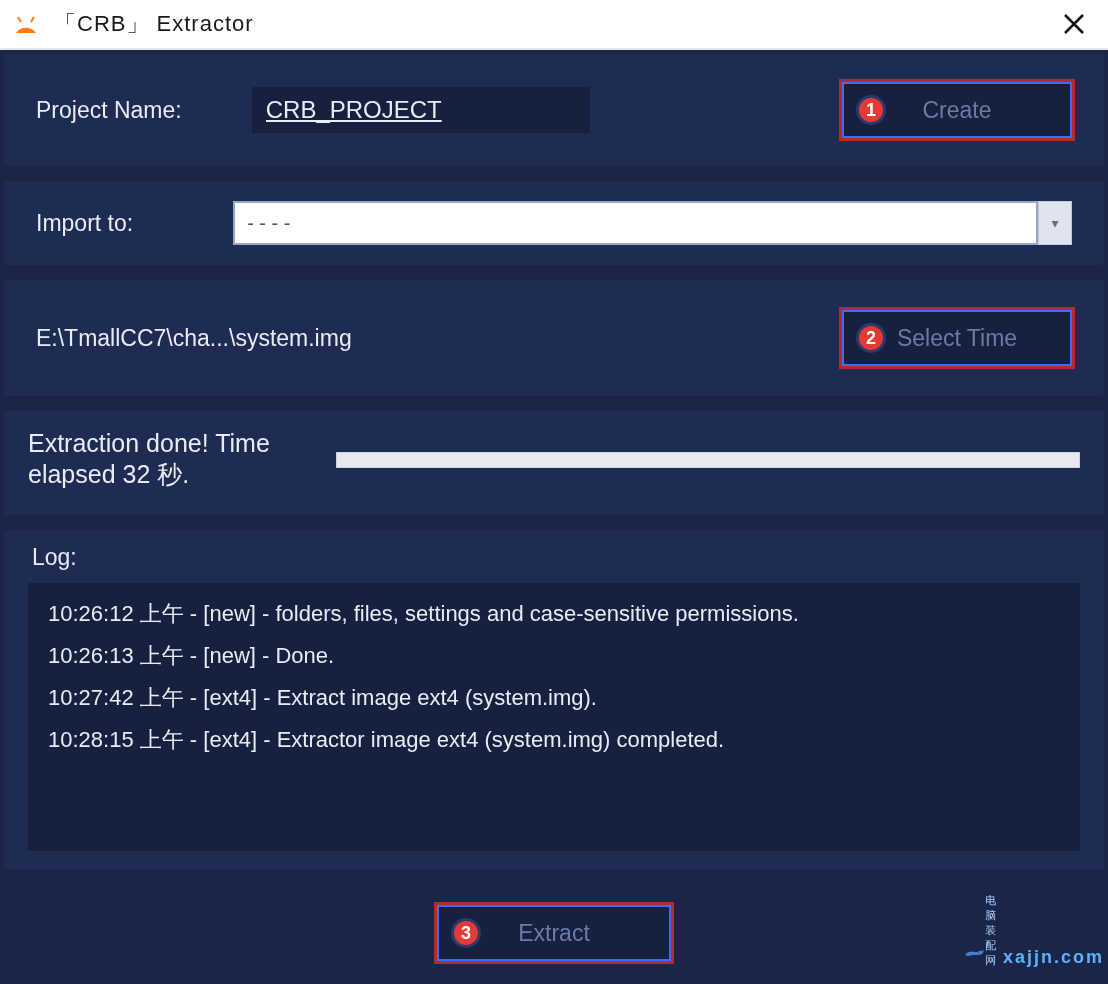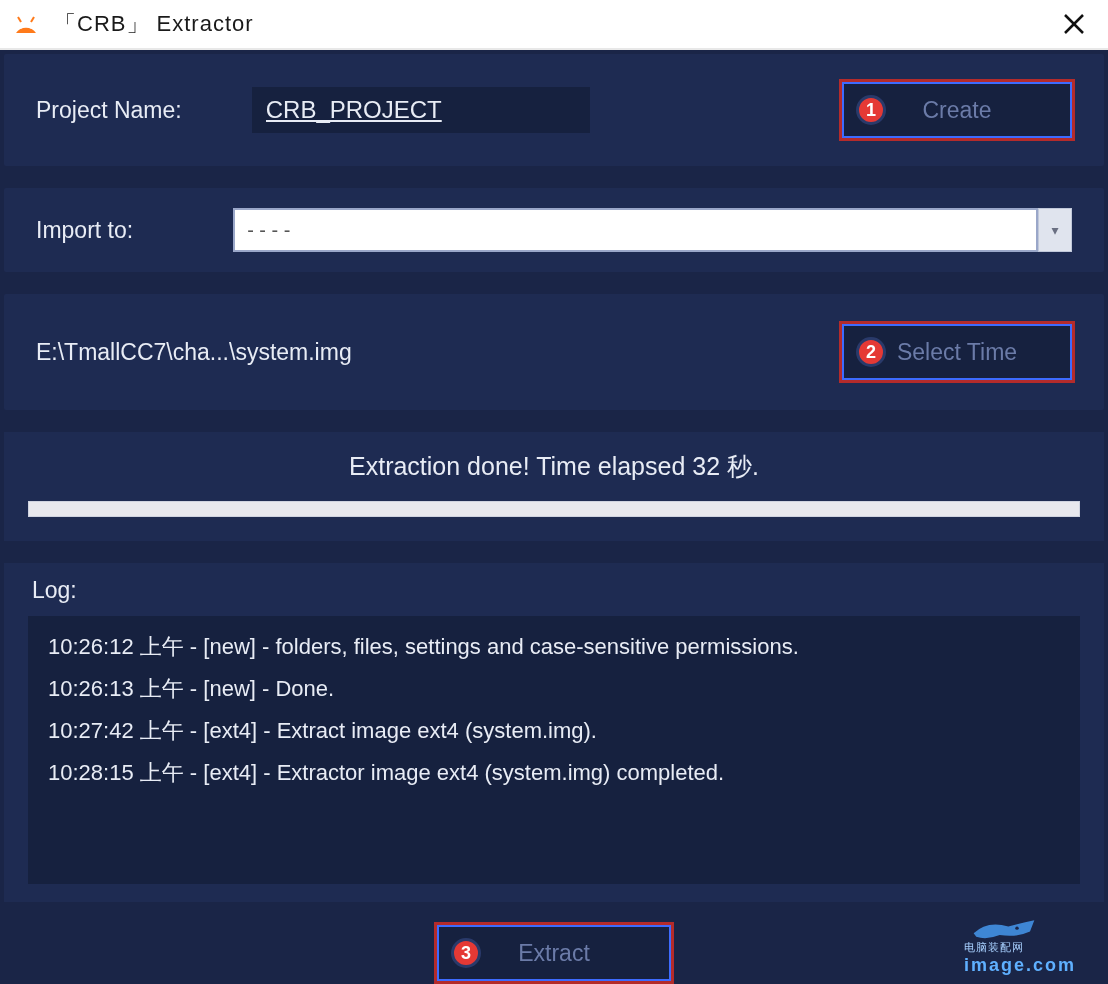--- a/index.html
+++ b/index.html
@@ -3,42 +3,42 @@
 <meta charset="utf-8">
 <style>
   * { box-sizing: border-box; margin: 0; padding: 0; }
   html, body { width: 1108px; height: 984px; font-family: "Segoe UI", Arial, sans-serif; background: #6b1c3a; overflow: hidden; }
   .window { width: 1108px; height: 984px; display: flex; flex-direction: column; background: #15803d; }
   .titlebar { height: 50px; background: #ffffff; display: flex; align-items: center; padding: 0 12px; border-bottom: 2px solid #e8e8e8; }
   .titlebar .app-icon { width: 28px; height: 28px; margin-right: 14px; display:flex; align-items:center; justify-content:center;}
   .titlebar .title-text { font-size: 22px; color: #1a1a1a; letter-spacing: 1px; }
   .titlebar .spacer { flex: 1; }
   .titlebar .close { width: 44px; height: 44px; display:flex; align-items:center; justify-content:center; font-size: 28px; color:#111; cursor:pointer;}
-  .client { flex:1; background: #1a2547; padding: 4px 4px 0 4px; display:flex; flex-direction:column; gap:22px; position:relative;}
+  .client { flex:1; background: #1a2547; padding: 4px 4px 0 4px; display:flex; flex-direction:column; gap:15px; position:relative;}
   .panel { background: #1e2b52; border-radius: 2px; padding: 20px 32px; }
   .row { display:flex; align-items:center; gap: 20px; }
   .label { color: #e8ecf5; font-size: 23px; white-space:nowrap;}
   .text-input { flex:1; background: #16213f; border: none; color: #e8ecf5; font-size: 24px; padding: 10px 14px; height: 46px; }
   .btn { background: #16213f; color: #6b7ba8; border: 2px solid #3a4a7a; font-size: 23px; font-weight: 500; padding: 0 20px; height: 56px; display:flex; align-items:center; justify-content:center; cursor:pointer; position:relative; min-width: 230px;}
   .btn .badge { position:absolute; left: 12px; width: 30px; height:30px; border-radius:50%; background:#e53935; border:3px solid #2a3a6a; color:#fff; font-size:18px; font-weight:bold; display:flex; align-items:center; justify-content:center;}
   .btn-annot { outline: 3px solid #b42b2b; outline-offset: 0; border: 2px solid #3d6bff; }
   .select-wrap { flex:1; display:flex; align-items:stretch; height: 44px;}
   .select { flex:1; background: #fff; border: 2px solid #9aa7c9; color: #555; padding: 0 12px; display:flex; align-items:center; font-size: 20px;}
   .select-btn { width: 34px; background: #e0e4ee; border: 1px solid #c0c8da; display:flex; align-items:center; justify-content:center; color:#6a6f82; font-size:14px;}
   .filepath { color: #e8ecf5; font-size: 23px; flex:1;}
-  .status-panel { background: #1e2b52; padding: 18px 24px 24px 24px; display:flex; flex-direction:column; align-items:center; gap:18px;text-align:center;}
+  .status-panel { background: #1e2b52; padding: 18px 24px 24px 24px; display:flex; flex-direction:row; align-items:center; gap:18px;}
   .status-text { color: #e8ecf5; font-size: 25px;}
   .progress { width: 100%; height: 16px; background: #e8e8ee; border:1px solid #cfd3e0;}
   .log-panel { background: #1e2b52; padding: 14px 24px 18px 24px; display:flex; flex-direction:column; gap:12px; flex: 0 0 auto;}
   .log-label { color:#e8ecf5; font-size: 23px; padding-left: 4px;}
   .log-box { background: #16213f; padding: 10px 0 10px 0; height: 268px;}
   .log-line { color:#e8ecf5; font-size: 22px; padding: 6px 20px; }
   .footer { flex:1; display:flex; align-items:center; justify-content:center; position:relative; padding-bottom: 2px;}
   .btn-extract { min-width: 234px; height: 56px;}
-  .watermark { position:absolute; right:0; bottom:8px; width: 140px; height: 60px; pointer-events:none; display:flex; flex-direction:column; justify-content:flex-end;}
+  .watermark { position:absolute; right:0; bottom:16px; width: 140px; height: 60px; pointer-events:none; display:flex; flex-direction:row; align-items:flex-end; justify-content:flex-end;}
   .watermark svg { opacity:0.9;}
   .wm-text { font-size: 11px; color:#a8d0ff; letter-spacing:1px; margin-top:-2px; margin-right:2px;}
   .wm-text2 { font-size: 18px; color:#5fb0ff; font-weight:bold; letter-spacing:2px;}
   .gap-right { width: 30px;}
 </style>
 </head>
 <body>
 
 <div class="window">
 
@@ -119,18 +119,18 @@
       <button class="btn btn-annot btn-extract">
         <span class="badge">3</span>
         <span>Extract</span>
       </button>
       <div class="watermark">
         <svg width="80" height="30" viewBox="0 0 80 30">
           <path d="M 5 20 Q 20 5 45 12 Q 60 8 75 5 L 70 18 Q 55 25 35 22 Q 20 28 8 24 Z" fill="#4aa3ff" opacity="0.85"></path>
           <circle cx="55" cy="14" r="2" fill="#1a2547"></circle>
         </svg>
         <span class="wm-text">电脑装配网</span>
-        <span class="wm-text2">image.com</span>
+        <span class="wm-text2">xajjn.com</span>
       </div>
     </div>
 
   </div>
 </div>
 
 </body></html>

